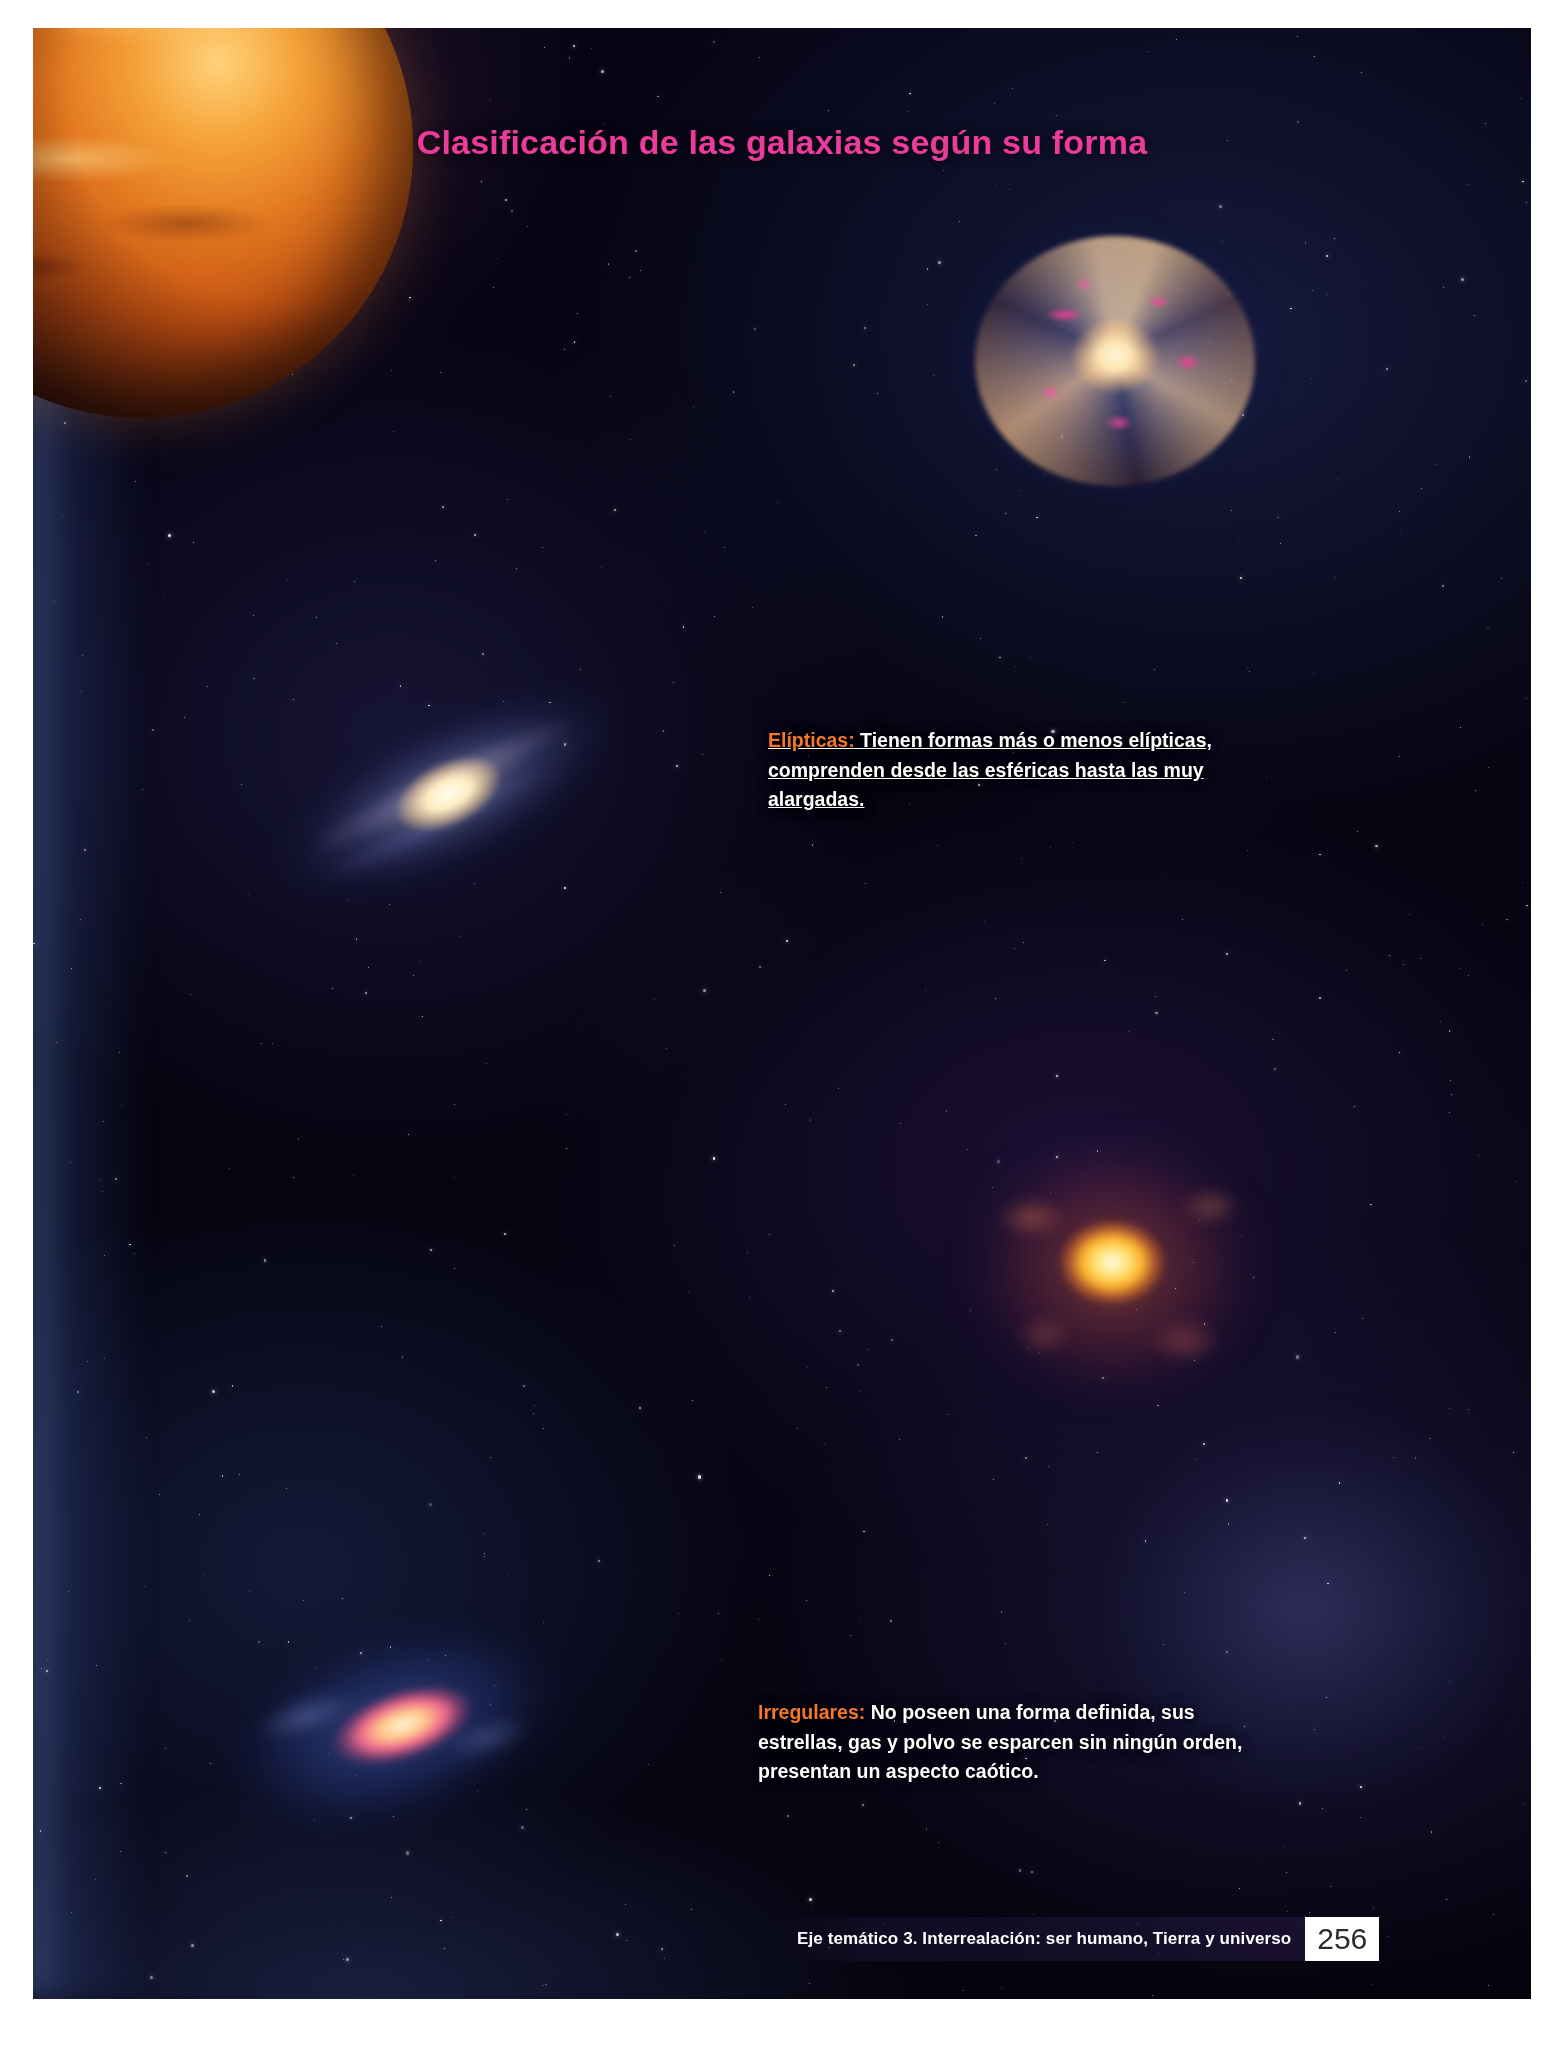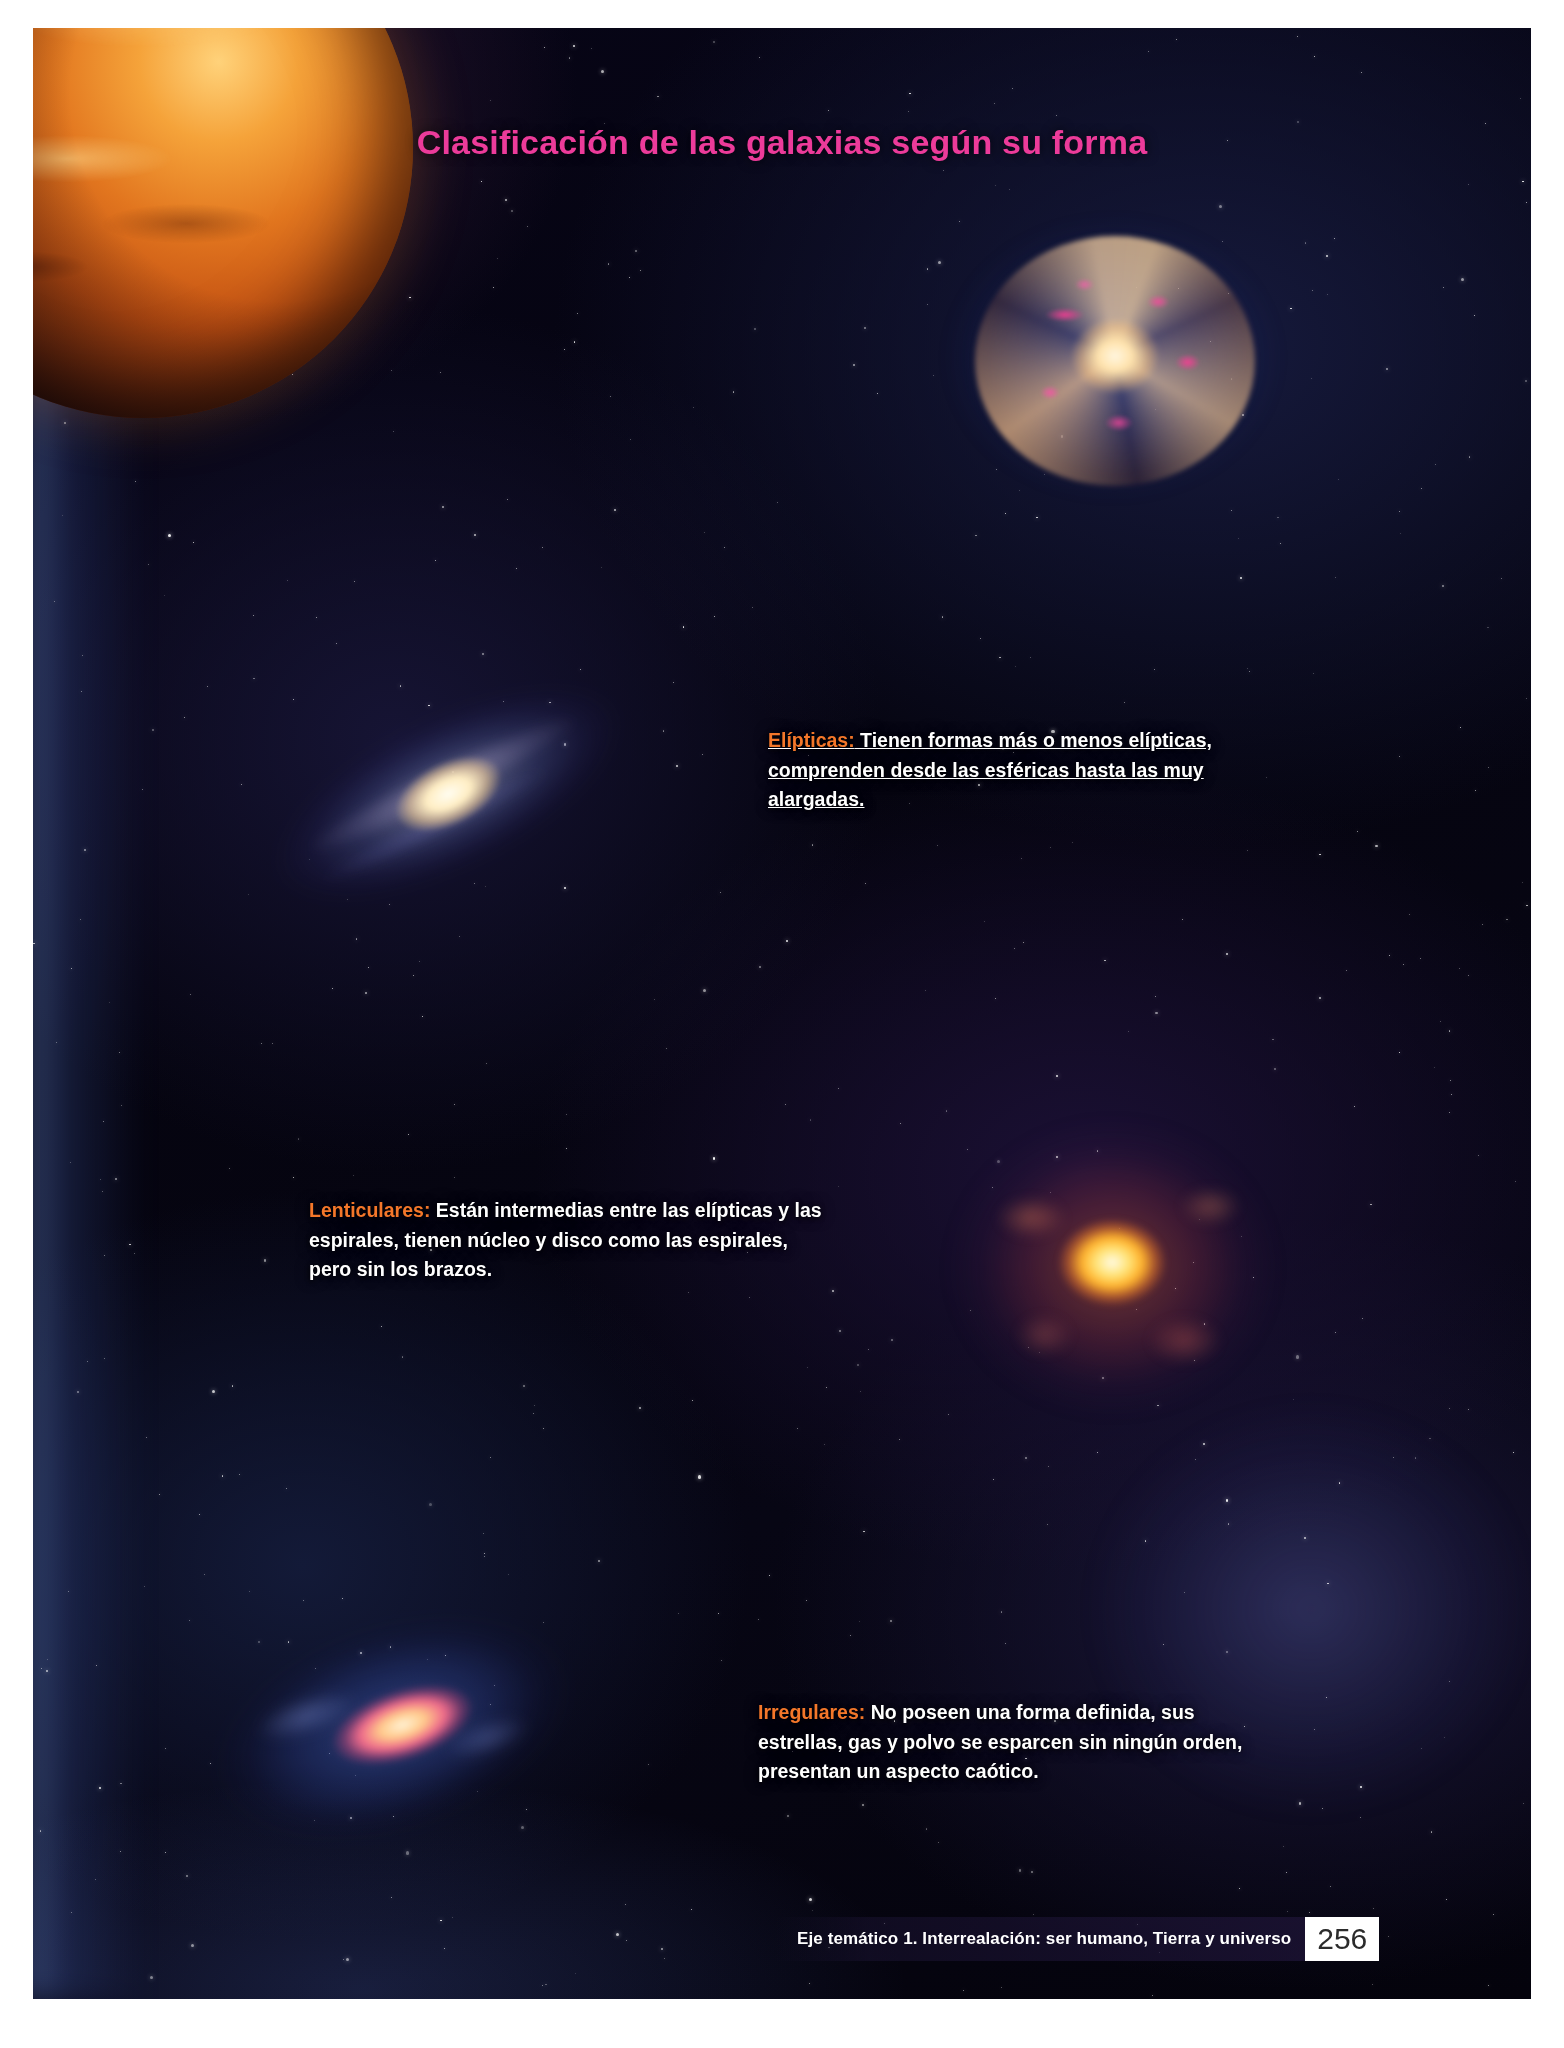--- a/index.html
+++ b/index.html
@@ -877,27 +877,24 @@
       <div class="core"></div>
     </div>
 
     <div class="title">Clasificación de las galaxias según su forma</div>
 
 
     <div class="caption cap-elipticas">
       <span class="lead">Elípticas:</span><span> Tienen formas más o menos elípticas, comprenden desde las esféricas hasta las muy alargadas.</span>
     </div>
 
-    <div class="caption cap-lenticulares">
-      <span class="lead">Lenticulares:</span><span> Están intermedias entre las elípticas y las espirales, tienen núcleo y disco como las espirales, pero sin los brazos.</span>
-    </div>
 
     <div class="caption cap-irregulares">
       <span class="lead">Irregulares:</span><span> No poseen una forma definida, sus estrellas, gas y polvo se esparcen sin ningún orden, presentan un aspecto caótico.</span>
     </div>
 
     <div class="footer-bar">
-      <div class="footer-text">Eje temático 1. Interrealación: ser humano, Tierra y universo</div>
+      <div class="footer-text">Eje temático 3. Interrealación: ser humano, Tierra y universo</div>
       <div class="page-number">256</div>
     </div>
 
   </div>
 </div>
 
 </body></html>

